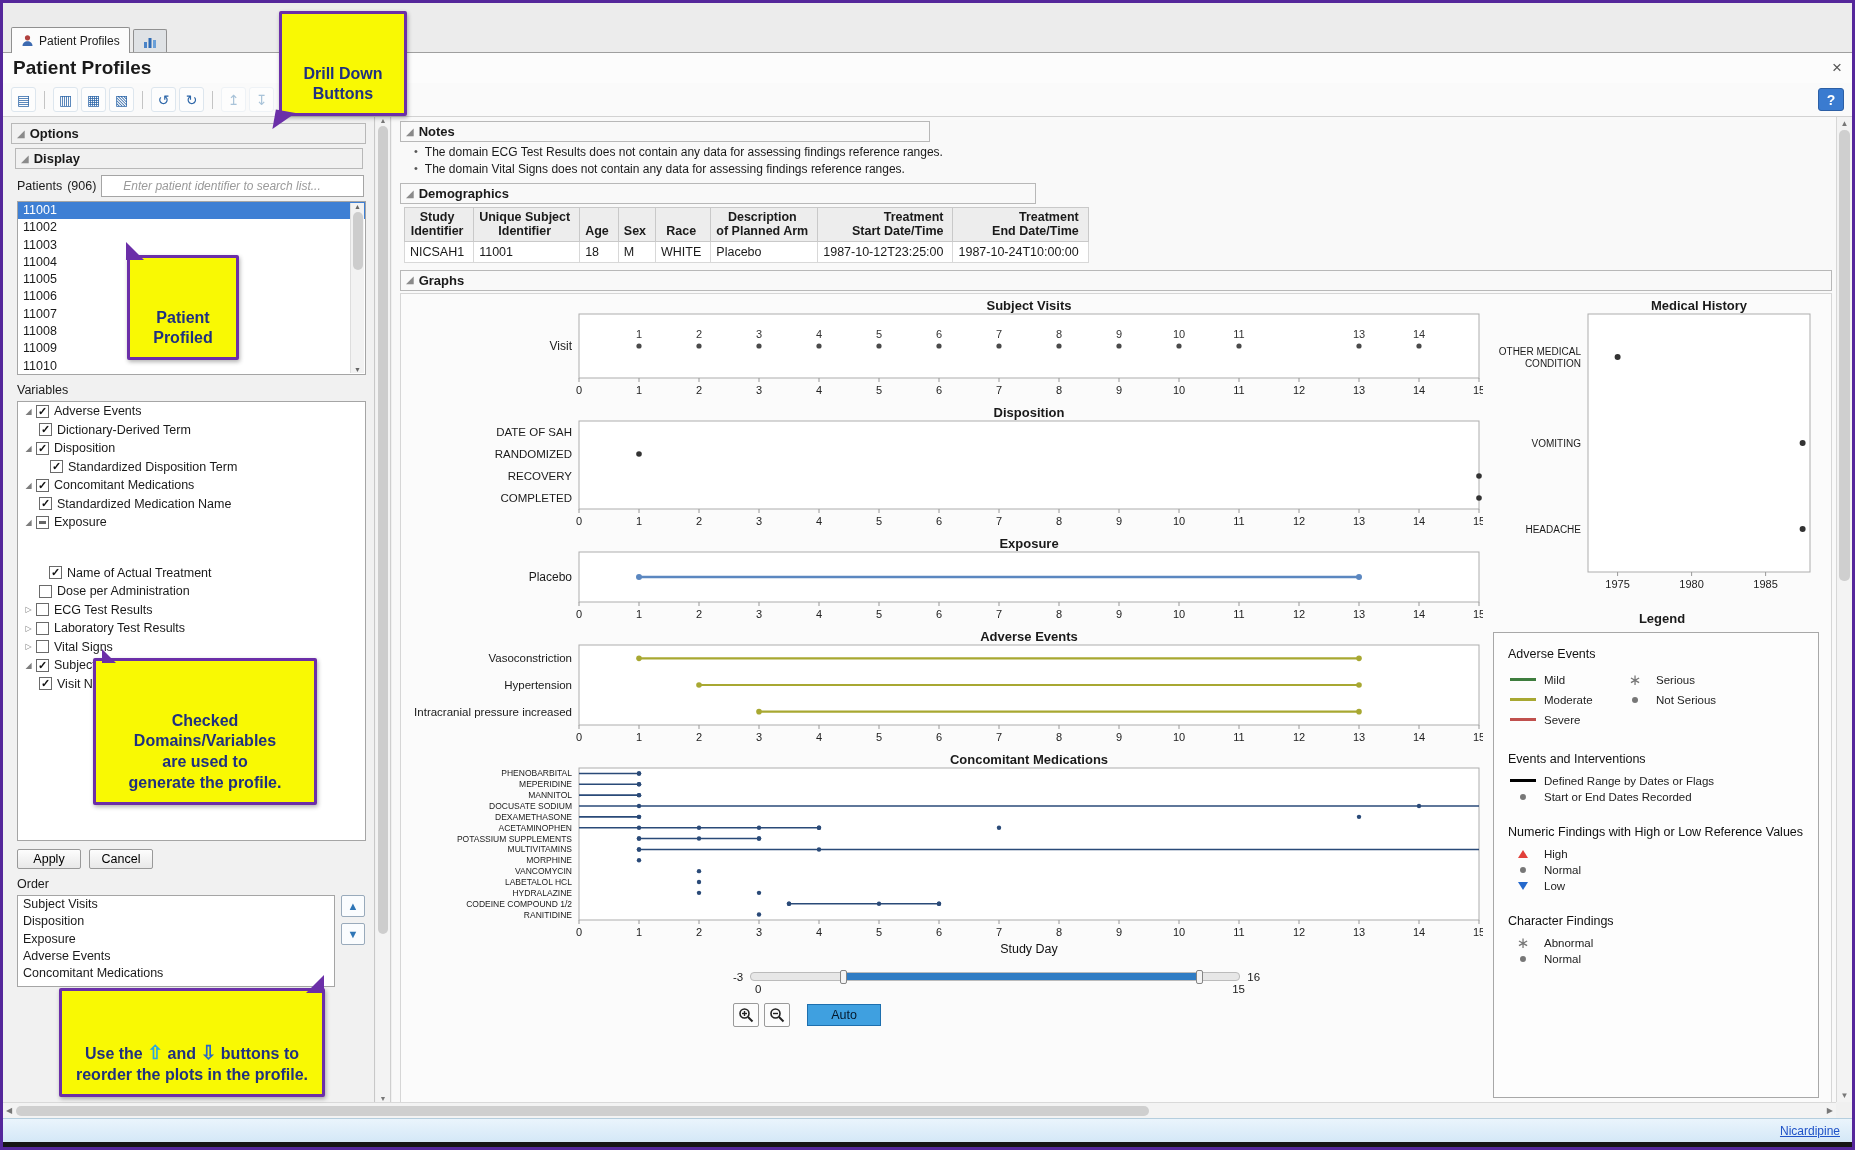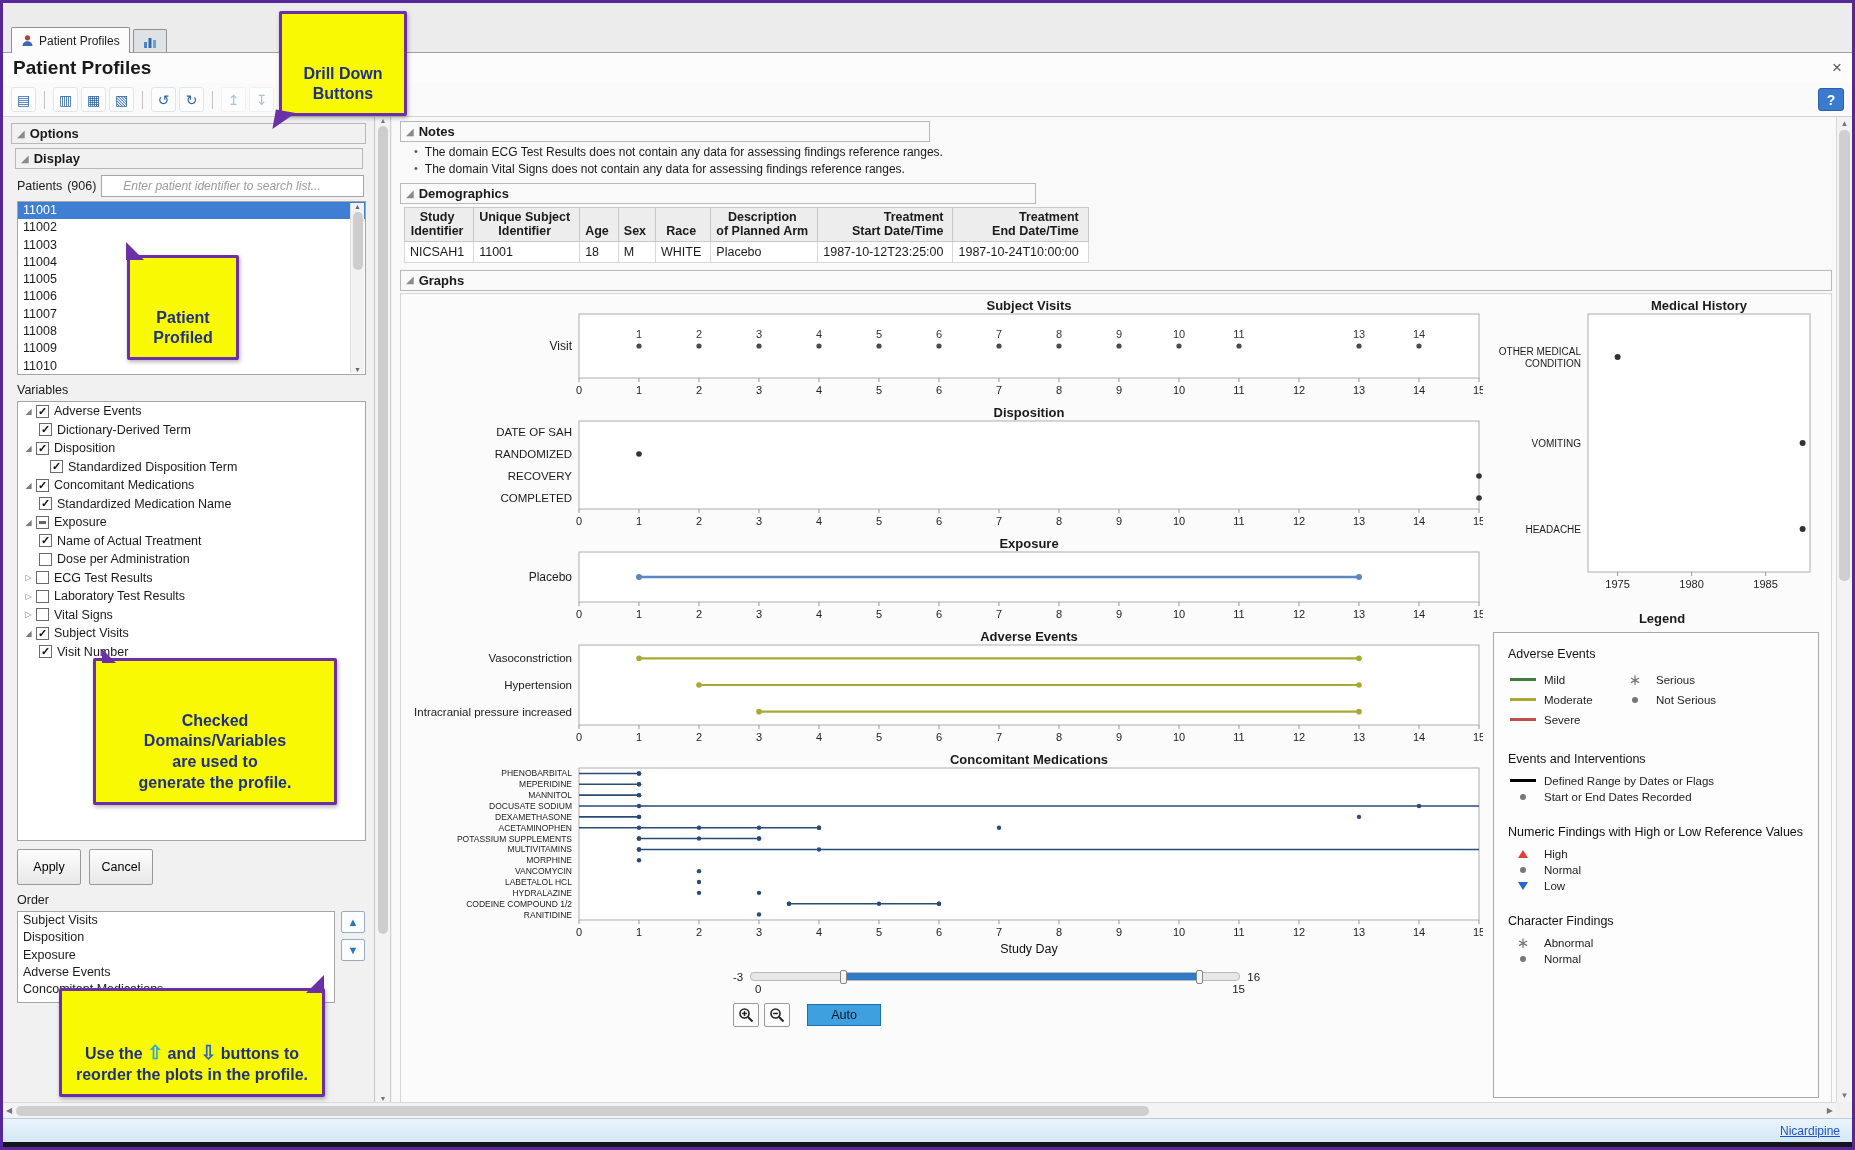--- a/index.html
+++ b/index.html
@@ -33,21 +33,21 @@
 .p-item{height:17.3px;line-height:17px;padding-left:5px;font-size:12.5px;white-space:nowrap}
 .p-item.selected{background:#3e7fd4;color:#fff}
 .plain-label{font-size:12.5px;margin:8px 0 0 6px}
 .tree-box{height:440px}
 .tree-row{display:flex;align-items:center;height:18.5px;font-size:12.5px;white-space:nowrap}
 .tree-tri{width:15px;color:#7d7d7d;font-size:8px;text-align:center;flex:none}
 .cb{width:13px;height:13px;border:1px solid #6a6a6a;background:#fff;display:inline-flex;align-items:center;justify-content:center;margin-right:5px;flex:none;position:relative}
 .cb.checked::after{content:"✓";color:#111;font-weight:bold;font-size:11px;line-height:1}
 .cb.partial::after{content:"";width:7px;height:3px;background:#666}
 .btn-row{display:flex;gap:8px;margin:8px 0 0 6px}
-.btn{height:36px;min-width:64px;border:1px solid #999;background:linear-gradient(#fdfdfd,#e8e8e8);font-size:12.5px;font-family:"Liberation Sans",sans-serif;border-radius:2px;padding:0 10px}
+.btn{height:20px;min-width:64px;border:1px solid #999;background:linear-gradient(#fdfdfd,#e8e8e8);font-size:12.5px;font-family:"Liberation Sans",sans-serif;border-radius:2px;padding:0 10px}
 .order-row{display:flex;gap:6px;margin-top:4px}
 .order-list{height:92px;width:318px;margin:0 0 0 6px}
 .updown{display:flex;flex-direction:column;gap:6px}
 .ud-btn{width:24px;height:22px;border:1px solid #9ab;background:#fafcfe;color:#2e75b6;font-size:11px;border-radius:2px}
 
 .main{position:absolute;left:389px;top:114px;right:16px;bottom:45px;background:#f9f9f9;padding:4px 8px;overflow:hidden}
 .note-row{display:flex;gap:7px;font-size:12px;margin:3px 0 0 14px;color:#1a1a1a}
 .bullet{color:#555;font-size:11px}
 .demo-table{border-collapse:collapse;margin:3px 0 7px 4px;font-size:12.5px}
 .demo-table th{font-weight:bold;text-align:center;background:#ededed;border:1px solid #c9c9c9;padding:2px 9px 2px 5px;white-space:pre-line;vertical-align:bottom;line-height:1.15}
@@ -213,21 +213,21 @@
         </div>
         <div class="tree-row" style="padding-left: 21px;">
           <span class="cb checked"></span>
           <span class="tree-label">Standardized Medication Name</span>
         </div>
         <div class="tree-row" style="padding-left: 3px;">
           <span class="tree-tri">◢</span>
           <span class="cb partial"></span>
           <span class="tree-label">Exposure</span>
         </div>
-        <div class="tree-row" style="padding-left: 21px;">
+        <div class="tree-row" style="padding-left: 31px; margin-top: 32px;">
           <span class="cb checked"></span>
           <span class="tree-label">Name of Actual Treatment</span>
         </div>
         <div class="tree-row" style="padding-left: 21px;">
           <span class="cb unchecked"></span>
           <span class="tree-label">Dose per Administration</span>
         </div>
         <div class="tree-row" style="padding-left: 3px;">
           <span class="tree-tri">▷</span>
           <span class="cb unchecked"></span>
@@ -818,21 +818,21 @@
   <div class="callout" style="left:276px;top:8px;width:128px">
     <span class="tail tail-dl"></span>
     <span>Drill Down
 Buttons</span>
   </div>
   <div class="callout" style="left:124px;top:252px;width:112px">
     <span class="tail tail-ul"></span>
     <span>Patient
 Profiled</span>
   </div>
-  <div class="callout" style="left:90px;top:655px;width:244px">
+  <div class="callout" style="left:90px;top:655px;width:224px">
     <span class="tail tail-ul-sm"></span>
     <span>Checked
 Domains/Variables
 are used to
 generate the profile.</span>
   </div>
   <div class="callout" style="left:56px;top:985px;width:266px">
     <span class="tail tail-ur"></span>
     <span>Use the </span><span class="arrow-up-icon">⇧</span><span> and </span><span class="arrow-down-icon">⇩</span><span> buttons to reorder the plots in the profile.</span>
   </div>

